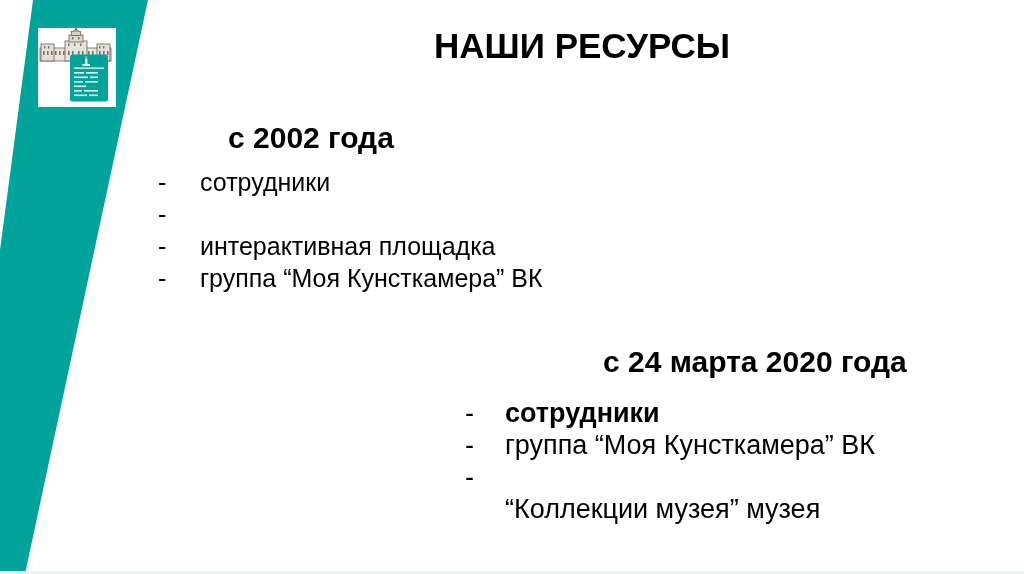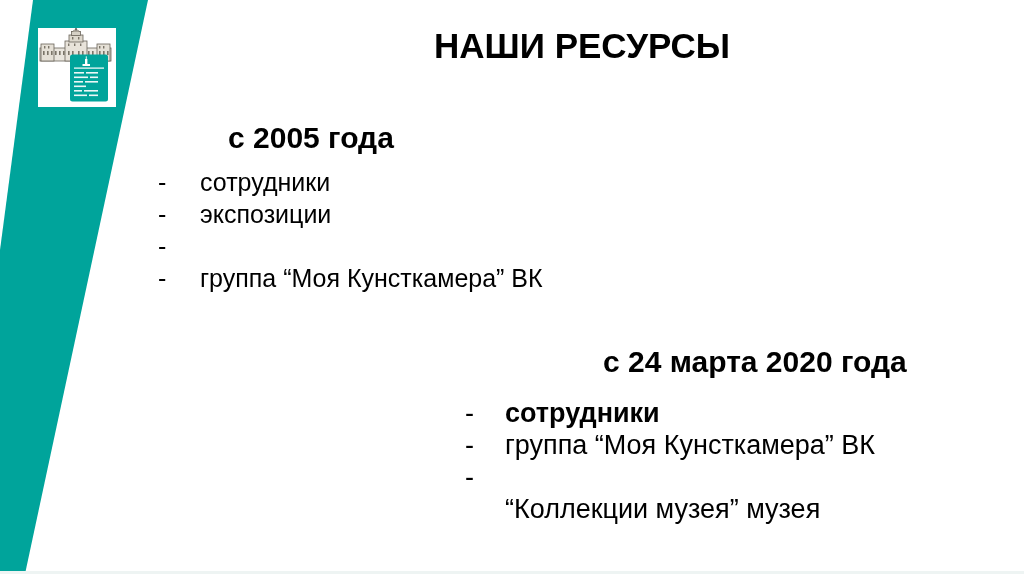--- a/index.html
+++ b/index.html
@@ -132,33 +132,33 @@
             <rect x="46" y="62" width="14" height="1.6"></rect>
           <rect x="36" y="66.5" width="13" height="1.6"></rect>
             <rect x="51" y="66.5" width="9" height="1.6"></rect>
         </g>
       </g>
     </svg>
   </div>
 
   <h1 class="slide-title">НАШИ РЕСУРСЫ</h1>
 
-  <h2 class="heading heading-2009">с 2005 года</h2>
+  <h2 class="heading heading-2009">с 2002 года</h2>
 
   <div class="list list-2009">
     <div class="row">
       <span class="dash">-</span>
       <span class="txt">сотрудники</span>
     </div>
     <div class="row">
       <span class="dash">-</span>
-      <span class="txt">экспозиции</span>
     </div>
     <div class="row">
       <span class="dash">-</span>
+      <span class="txt">интерактивная площадка</span>
     </div>
     <div class="row">
       <span class="dash">-</span>
       <span class="txt">группа “Моя Кунсткамера” ВК</span>
     </div>
   </div>
 
   <h2 class="heading heading-2020">с 24 марта 2020 года</h2>
 
   <div class="list list-2020">

